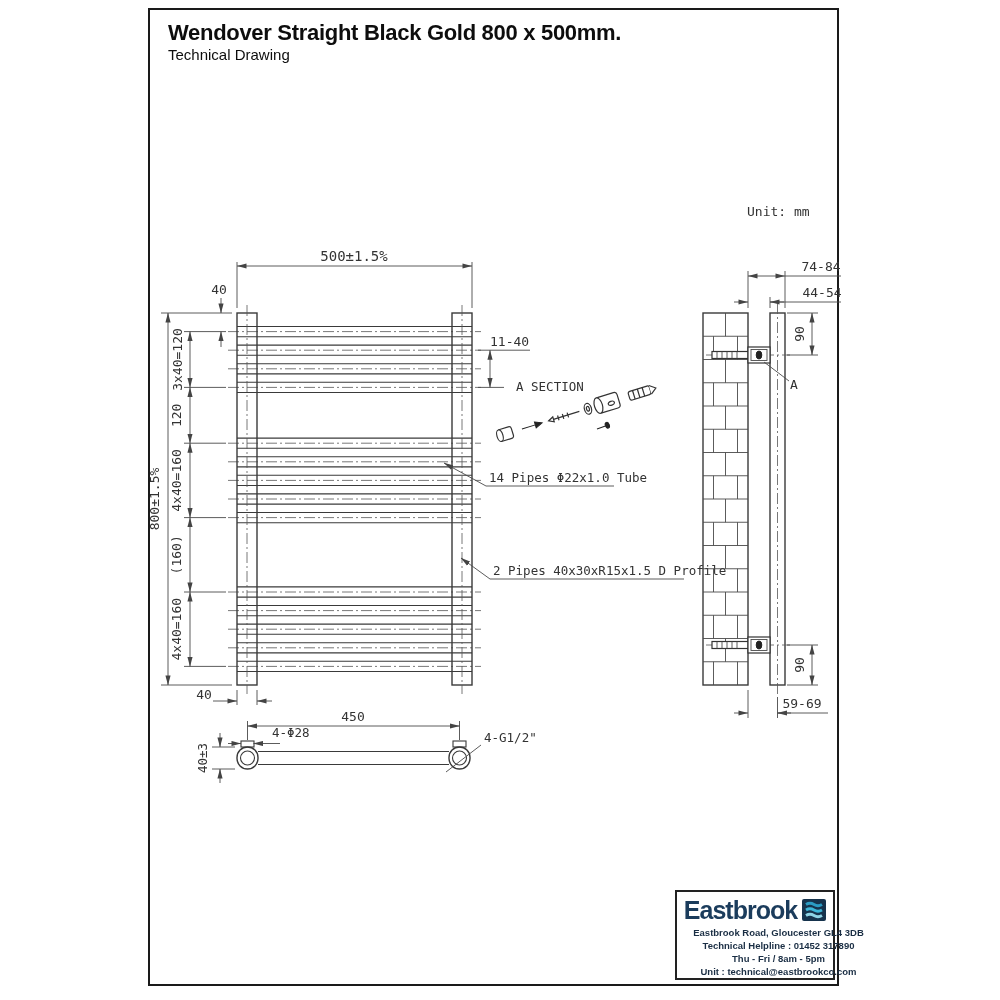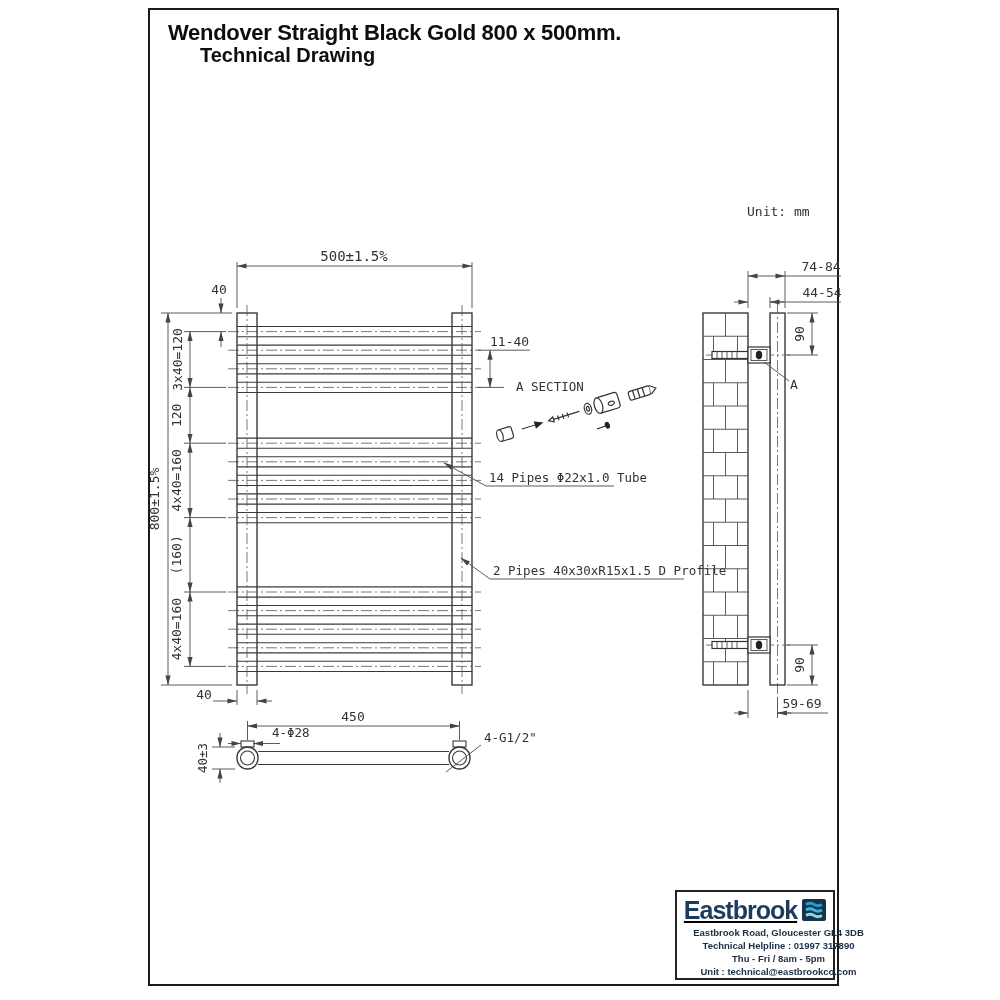--- a/index.html
+++ b/index.html
@@ -1,37 +1,37 @@
 <!DOCTYPE html>
 <html><head>
 <meta charset="utf-8">
 <style>
   html,body{margin:0;padding:0;background:#fff;width:1000px;height:1000px;position:relative;
             font-family:"Liberation Sans",sans-serif;}
   #stage{position:absolute;left:0;top:0;width:1000px;height:1000px;}
   #frame{position:absolute;left:148px;top:8px;width:691px;height:978px;border:2px solid #1a1a1a;box-sizing:border-box;background:#fff;}
   #titleblock{position:absolute;left:168px;top:20px;color:#0d0d0d;}
   #titleblock .t1{font-size:22px;font-weight:bold;line-height:26px;letter-spacing:-0.3px;}
-  #titleblock .t2{font-size:20px;font-weight:bold;line-height:18px;margin-left:32px;}
+  #titleblock .t2{font-size:15px;font-weight:normal;line-height:18px;}
   svg#draw{position:absolute;left:0;top:0;width:1000px;height:1000px;}
   
   .ol{stroke:#3a3a3a;stroke-width:1.4;fill:none}
   .pl{stroke:#3a3a3a;stroke-width:1.1;fill:none}
   .dm{stroke:#4a4a4a;stroke-width:0.9;fill:none}
   .cl{stroke:#555;stroke-width:0.8;fill:none;stroke-dasharray:11 3 2 3}
   .bk{stroke:#4a4a4a;stroke-width:0.9;fill:none}
   .hw{stroke:#333;stroke-width:1.2;fill:#fff}
   .hwd{stroke:#222;stroke-width:1;fill:#222}
   text.t{font-family:"DejaVu Sans Mono",monospace;font-size:13px;fill:#333}
   text.ts{font-family:"DejaVu Sans Mono",monospace;font-size:12.5px;fill:#333}
   text.tb{font-family:"DejaVu Sans Mono",monospace;font-size:14px;fill:#333}
   
   #footerbox{position:absolute;left:675px;top:890px;width:160px;height:90px;border:2px solid #222;
              box-sizing:border-box;display:flex;flex-direction:column;align-items:center;background:#fff;}
-  #brandrow{display:flex;align-items:center;justify-content:center;gap:5px;height:32px;margin-top:2px;text-decoration:underline;}
+  #brandrow{display:flex;align-items:center;justify-content:center;gap:5px;height:32px;margin-top:2px;}
   #brandname{font-size:25px;font-weight:800;color:#1b3c5c;letter-spacing:-1px;line-height:26px;}
   .frow{font-size:9.5px;font-weight:bold;color:#1a2e44;line-height:13px;white-space:nowrap;margin-left:47px;}
 </style>
 </head>
 <body>
 
 <div id="stage">
   <div id="frame"></div>
 
   <div id="titleblock">
@@ -345,17 +345,17 @@
     <div id="brandrow">
       <span id="brandname">Eastbrook</span>
       <svg width="24" height="22" viewBox="0 0 24 22">
         <rect x="0" y="0" width="24" height="22" rx="2" fill="#16334d"></rect>
         <path d="M4 5.5 Q8 3.2 12 5.5 T20 5.5" stroke="#2b9cc4" stroke-width="3" fill="none"></path>
         <path d="M4 11 Q8 8.7 12 11 T20 11" stroke="#3cb6d8" stroke-width="3" fill="none"></path>
         <path d="M4 16.5 Q8 14.2 12 16.5 T20 16.5" stroke="#8ed4e6" stroke-width="3" fill="none"></path>
       </svg>
     </div>
     <div class="frow">Eastbrook Road, Gloucester GL4 3DB</div>
-    <div class="frow">Technical Helpline : 01997 317890</div>
+    <div class="frow">Technical Helpline : 01452 317890</div>
     <div class="frow">Thu - Fri / 8am - 5pm</div>
     <div class="frow">Unit : technical@eastbrookco.com</div>
   </div>
 </div>
 
 </body></html>

